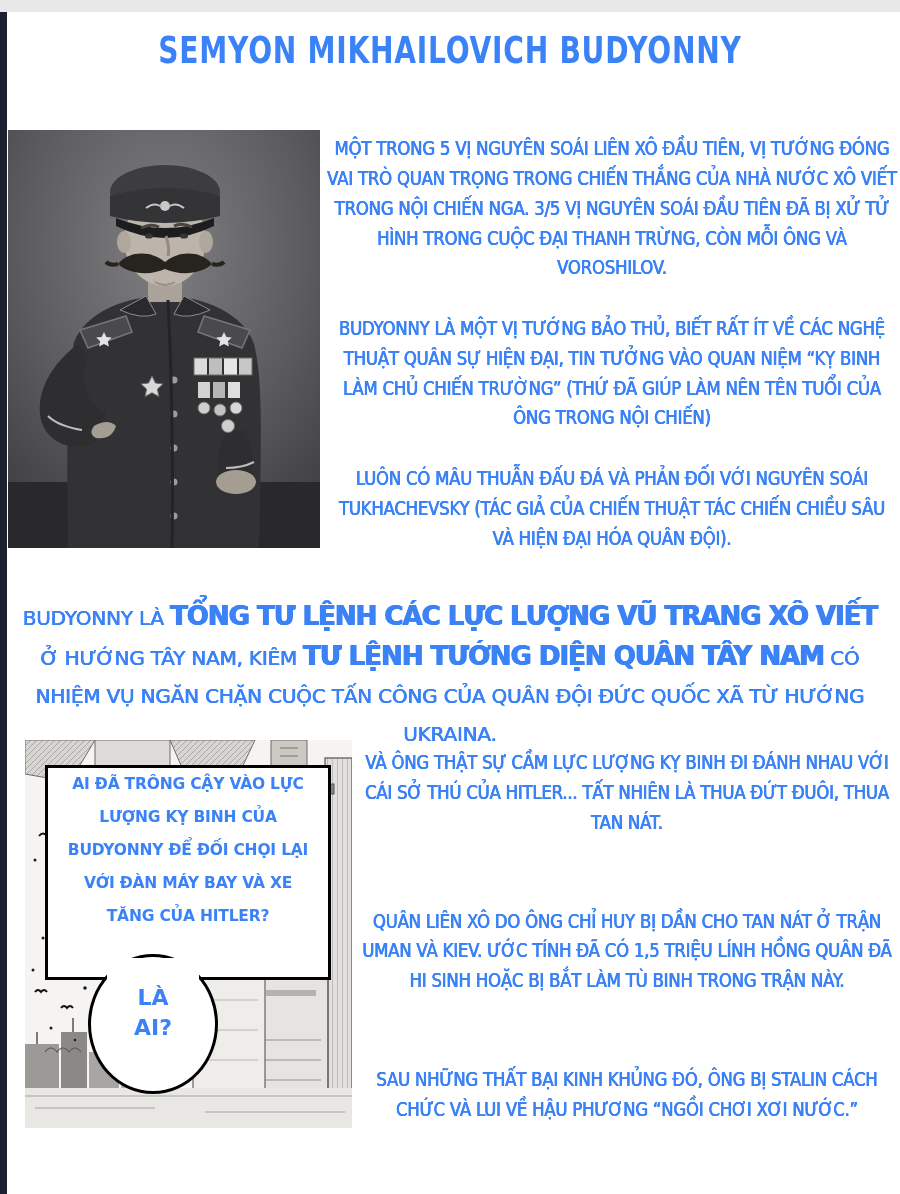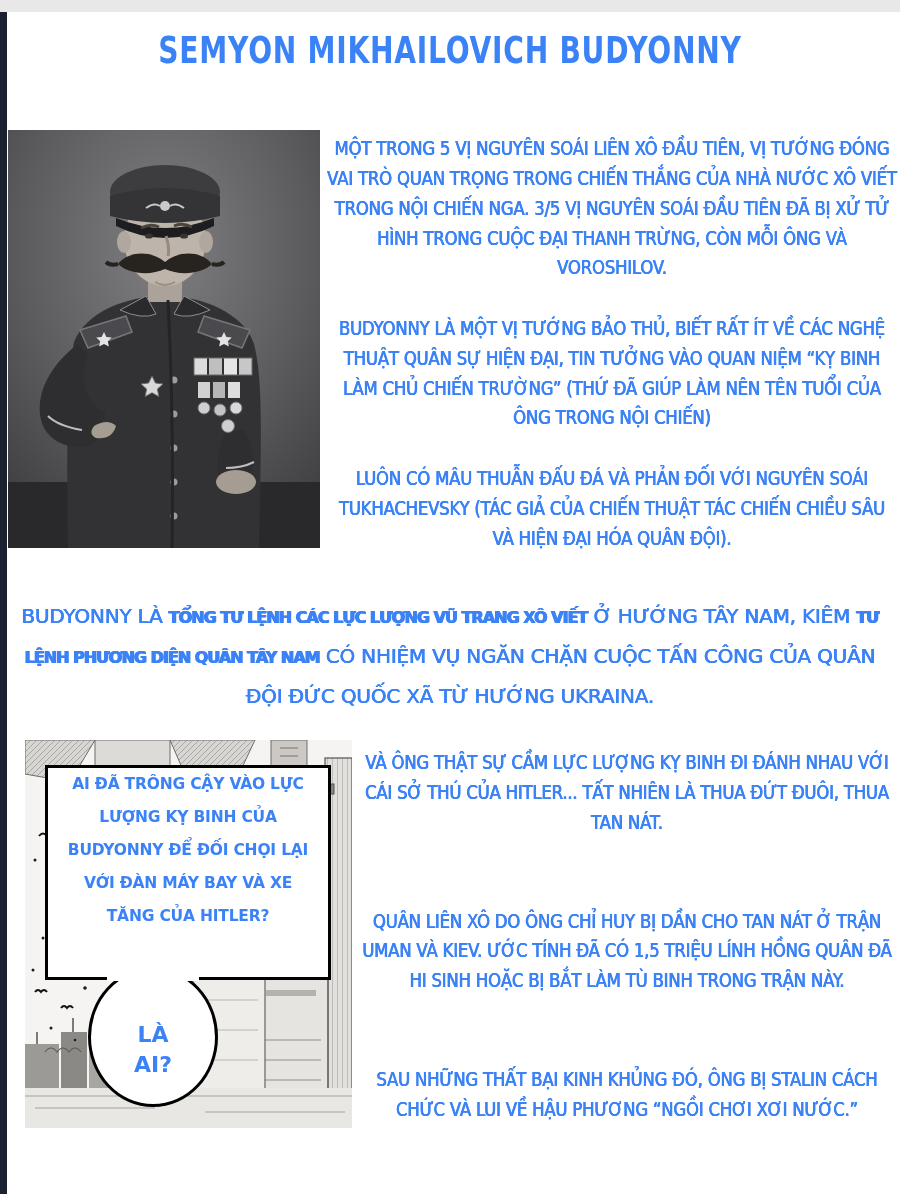--- a/index.html
+++ b/index.html
@@ -28,38 +28,38 @@
     text-shadow:0.35px 0 0 currentColor,-0.35px 0 0 currentColor;
   }
   .intro{left:326px;top:122px;width:572px;height:352px;}
   .outro{left:358px;top:736px;width:538px;height:316px;}
 
   .middle{
     position:absolute;left:14px;top:585px;width:872px;text-align:center;
     font-size:20px;line-height:38px;letter-spacing:-0.2px;
     text-shadow:0.35px 0 0 currentColor,-0.35px 0 0 currentColor;
   }
-  .middle b{font-size:16px;letter-spacing:-1px;
+  .middle b{font-size:26px;letter-spacing:-1px;
     text-shadow:0.6px 0 0 currentColor,-0.6px 0 0 currentColor;}
 
   .panel{position:absolute;left:25px;top:728px;width:327px;height:388px;background:#f5f4f2;}
   .panel .art{position:absolute;left:0;top:0;width:327px;height:388px;z-index:1;}
   .caption-box{
     position:absolute;left:20px;top:25px;width:286px;height:215px;z-index:2;
     background:#ffffff;border:3px solid #000;box-sizing:border-box;
     display:flex;flex-direction:column;justify-content:flex-start;
   }
   .caption-box p{
     margin:0;padding:0 10px;text-align:center;font-size:15.5px;line-height:33px;
     letter-spacing:-0.2px;font-weight:bold;
   }
   .bubble{
-    position:absolute;left:63px;top:227px;width:130px;height:140px;z-index:3;
+    position:absolute;left:63px;top:214px;width:130px;height:140px;z-index:3;
     background:#ffffff;border:3px solid #000;border-radius:50%;box-sizing:border-box;
-    display:flex;flex-direction:column;align-items:center;justify-content:center;
+    display:flex;flex-direction:column;align-items:center;
     padding-top:26px;
   }
   .bubble-mask{
     position:absolute;left:82px;top:218px;width:92px;height:23px;z-index:4;
     background:#ffffff;
   }
   .bubble span{display:block;font-size:22px;font-weight:bold;line-height:30px;text-align:center;}
 </style>
 </head>
 <body>
@@ -153,21 +153,21 @@
     </svg>
   </div>
 
   <div class="txtcol intro">
     <p>MỘT TRONG 5 VỊ NGUYÊN SOÁI LIÊN XÔ ĐẦU TIÊN, VỊ TƯỚNG ĐÓNG VAI TRÒ QUAN TRỌNG TRONG CHIẾN THẮNG CỦA NHÀ NƯỚC XÔ VIẾT TRONG NỘI CHIẾN NGA. 3/5 VỊ NGUYÊN SOÁI ĐẦU TIÊN ĐÃ BỊ XỬ TỬ HÌNH TRONG CUỘC ĐẠI THANH TRỪNG, CÒN MỖI ÔNG VÀ VOROSHILOV.</p>
     <p>BUDYONNY LÀ MỘT VỊ TƯỚNG BẢO THỦ, BIẾT RẤT ÍT VỀ CÁC NGHỆ THUẬT QUÂN SỰ HIỆN ĐẠI, TIN TƯỞNG VÀO QUAN NIỆM “KỴ BINH LÀM CHỦ CHIẾN TRƯỜNG” (THỨ ĐÃ GIÚP LÀM NÊN TÊN TUỔI CỦA ÔNG TRONG NỘI CHIẾN)</p>
     <p>LUÔN CÓ MÂU THUẪN ĐẤU ĐÁ VÀ PHẢN ĐỐI VỚI NGUYÊN SOÁI TUKHACHEVSKY (TÁC GIẢ CỦA CHIẾN THUẬT TÁC CHIẾN CHIỀU SÂU VÀ HIỆN ĐẠI HÓA QUÂN ĐỘI).</p>
   </div>
 
   <div class="middle">
-    <span>BUDYONNY LÀ </span><b>TỔNG TƯ LỆNH CÁC LỰC LƯỢNG VŨ TRANG XÔ VIẾT</b><span> Ở HƯỚNG TÂY NAM, KIÊM </span><b>TƯ LỆNH PHƯƠNG DIỆN QUÂN TÂY NAM</b><span> CÓ NHIỆM VỤ NGĂN CHẶN CUỘC TẤN CÔNG CỦA QUÂN ĐỘI ĐỨC QUỐC XÃ TỪ HƯỚNG UKRAINA.</span>
+    <span>BUDYONNY LÀ </span><b>TỔNG TƯ LỆNH CÁC LỰC LƯỢNG VŨ TRANG XÔ VIẾT</b><span> Ở HƯỚNG TÂY NAM, KIÊM </span><b>TƯ LỆNH TƯỚNG DIỆN QUÂN TÂY NAM</b><span> CÓ NHIỆM VỤ NGĂN CHẶN CUỘC TẤN CÔNG CỦA QUÂN ĐỘI ĐỨC QUỐC XÃ TỪ HƯỚNG UKRAINA.</span>
   </div>
 
   <div class="panel">
     <svg class="art" viewBox="0 0 327 388" preserveAspectRatio="none">
       <defs>
         <pattern id="hv" width="5" height="5" patternUnits="userSpaceOnUse">
           <rect width="5" height="5" fill="#e2e0dc"></rect>
           <path d="M2.5,0 V5" stroke="#b4b2ae" stroke-width="0.8"></path>
         </pattern>
         <pattern id="hd" width="6" height="6" patternUnits="userSpaceOnUse">

